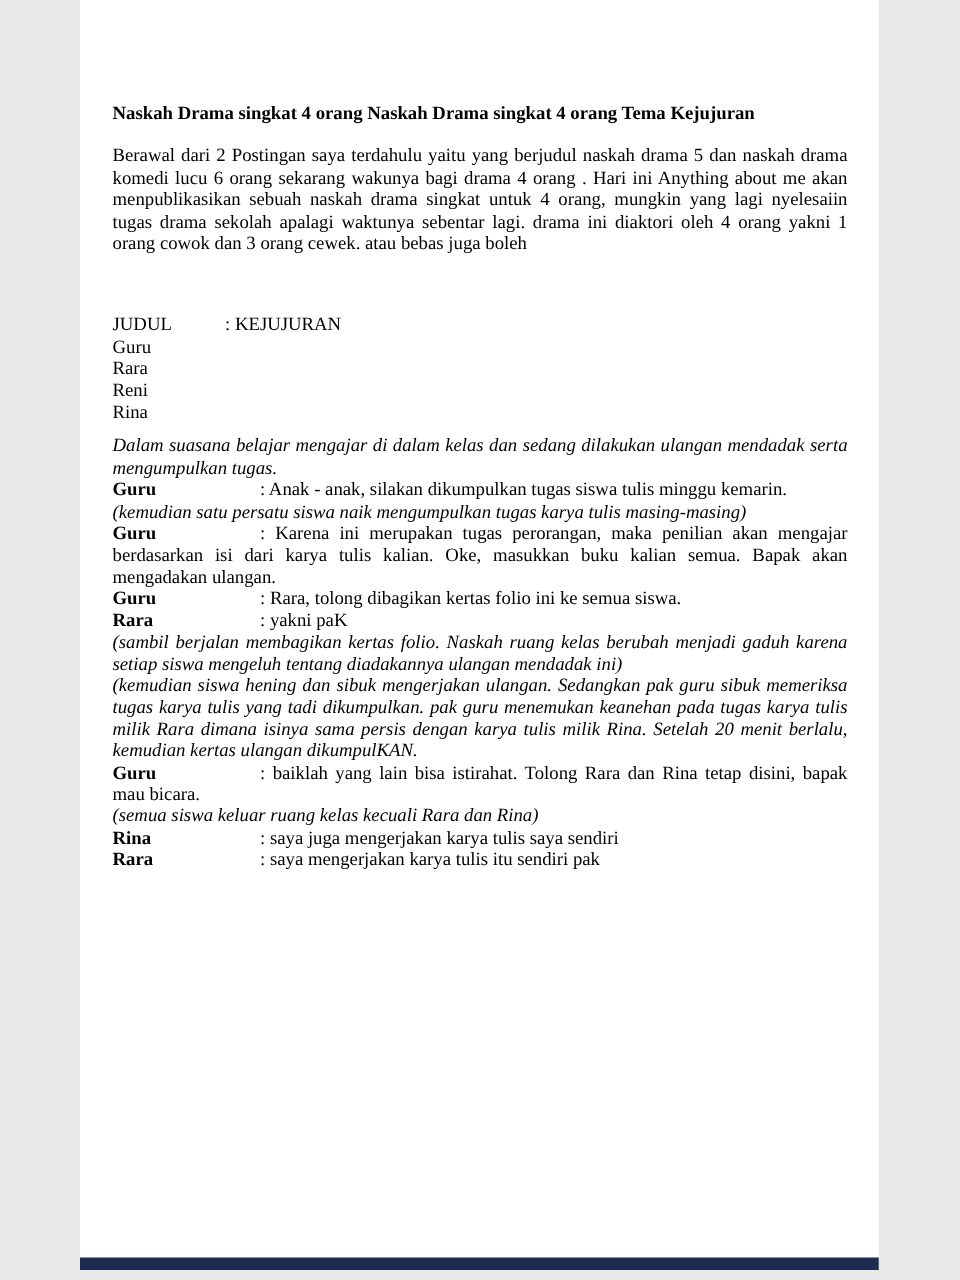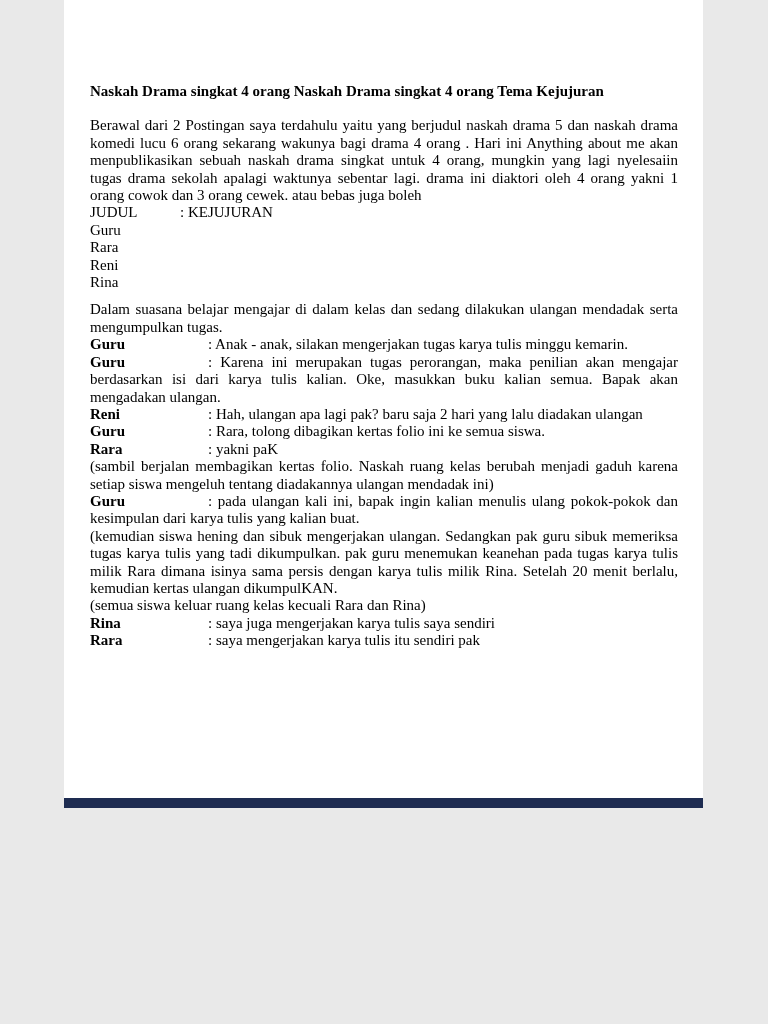--- a/index.html
+++ b/index.html
@@ -10,45 +10,46 @@
     background: #e9e9e9;
     font-family: "Liberation Serif", "DejaVu Serif", serif;
     font-size: 15px;
     color: #000;
     overflow: hidden;
   }
   .paper {
     position: relative;
     margin-left: 64px;
     width: 639px;
-    height: 808px;
+    height: 1016px;
     background: #ffffff;
   }
   .content {
     padding: 83px 25px 0 26px;
     line-height: 17.4px;
   }
   .title {
     font-size: 15px;
     font-weight: bold;
     margin: 0 0 17px 0;
     line-height: 17.4px;
   }
   p.para { margin: 0; text-align: justify; }
   .line { margin: 0; }
-  .italic { }
+  .italic { font-style: italic; }
   .b { font-weight: normal; }
   .speaker {
     display: inline-block;
     width: 118px;
     font-weight: bold;
   }
   .label90 {
     display: inline-block;
     width: 90px;
+    margin-top: 48px;
   }
   .mb4  { margin-bottom: 4px; }
   .mb10 { margin-bottom: 10px; }
   .mb13 { margin-bottom: 13px; }
   .mb15 { margin-bottom: 15px; }
   .mb16 { margin-bottom: 16px; }
   .mb17 { margin-bottom: 17px; }
   .mb18 { margin-bottom: 18px; }
   .footer-bar {
     position: absolute;
@@ -70,34 +71,34 @@
     <p class="para mb13"><span>Berawal dari 2 Postingan saya terdahulu yaitu yang berjudul </span><span class="b">naskah drama 5</span><span> dan </span><span class="b">naskah drama komedi lucu 6 orang</span><span> sekarang wakunya bagi drama 4 orang . Hari ini Anything about me akan menpublikasikan sebuah naskah drama singkat untuk 4 orang, mungkin yang lagi nyelesaiin tugas drama sekolah apalagi waktunya sebentar lagi. drama ini diaktori oleh 4 orang yakni 1 orang cowok dan 3 orang cewek. atau bebas juga boleh</span></p>
 
     <div class="line"><span class="label90">JUDUL</span><span>: KEJUJURAN</span></div>
     <div class="line">Guru</div>
     <div class="line">Rara</div>
     <div class="line">Reni</div>
     <div class="line mb10">Rina</div>
 
     <p class="para italic mb4">Dalam suasana belajar mengajar di dalam kelas dan sedang dilakukan ulangan mendadak serta mengumpulkan tugas.</p>
 
-    <p class="para"><span class="speaker">Guru</span><span>: Anak - anak, silakan mengerjakan tugas karya tulis minggu kemarin.</span></p>
+    <p class="para"><span class="speaker">Guru</span><span>: Anak - anak, silakan dikumpulkan tugas siswa tulis minggu kemarin.</span></p>
+    <p class="para italic">(kemudian satu persatu siswa naik mengumpulkan tugas karya tulis masing-masing)</p>
     <p class="para mb15"><span class="speaker">Guru</span><span>: Karena ini merupakan tugas perorangan, maka penilian akan mengajar berdasarkan isi dari karya tulis kalian. Oke, masukkan  buku kalian semua. Bapak akan mengadakan ulangan.</span></p>
 
-    <p class="para"><span class="speaker">Reni</span><span>: Hah, ulangan apa lagi pak? baru saja 2 hari yang lalu diadakan ulangan</span></p>
     <p class="para mb17"><span class="speaker">Guru</span><span>: Rara, tolong dibagikan kertas folio ini ke semua siswa.</span></p>
 
     <p class="para mb17"><span class="speaker">Rara</span><span>: yakni paK</span></p>
 
     <p class="para italic mb15">(sambil berjalan membagikan kertas folio. Naskah ruang kelas berubah menjadi gaduh karena setiap siswa mengeluh tentang diadakannya ulangan mendadak ini)</p>
 
-    <p class="para mb13"><span class="speaker">Guru</span><span>: pada ulangan kali ini, bapak ingin kalian menulis ulang pokok-pokok dan kesimpulan dari karya tulis yang kalian buat.</span></p>
 
     <p class="para italic mb15">(kemudian siswa hening dan sibuk mengerjakan ulangan. Sedangkan pak guru sibuk memeriksa tugas karya tulis yang tadi dikumpulkan. pak guru menemukan keanehan pada tugas karya tulis milik Rara dimana isinya sama persis dengan karya tulis milik Rina. Setelah 20 menit berlalu, kemudian kertas ulangan dikumpulKAN.</p>
 
+    <p class="para mb18"><span class="speaker">Guru</span><span>: baiklah yang lain bisa istirahat. Tolong Rara dan Rina tetap disini, bapak mau bicara.</span></p>
 
     <p class="para italic mb18">(semua siswa keluar ruang kelas kecuali Rara dan Rina)</p>
 
 
     <p class="para"><span class="speaker">Rina</span><span>: saya juga mengerjakan karya tulis saya sendiri</span></p>
 
     <p class="para mb16"><span class="speaker">Rara</span><span>: saya mengerjakan karya tulis itu sendiri pak</span></p>
 
   </div>
   <div class="footer-bar" style="background-color: rgb(30, 44, 81);"></div>

